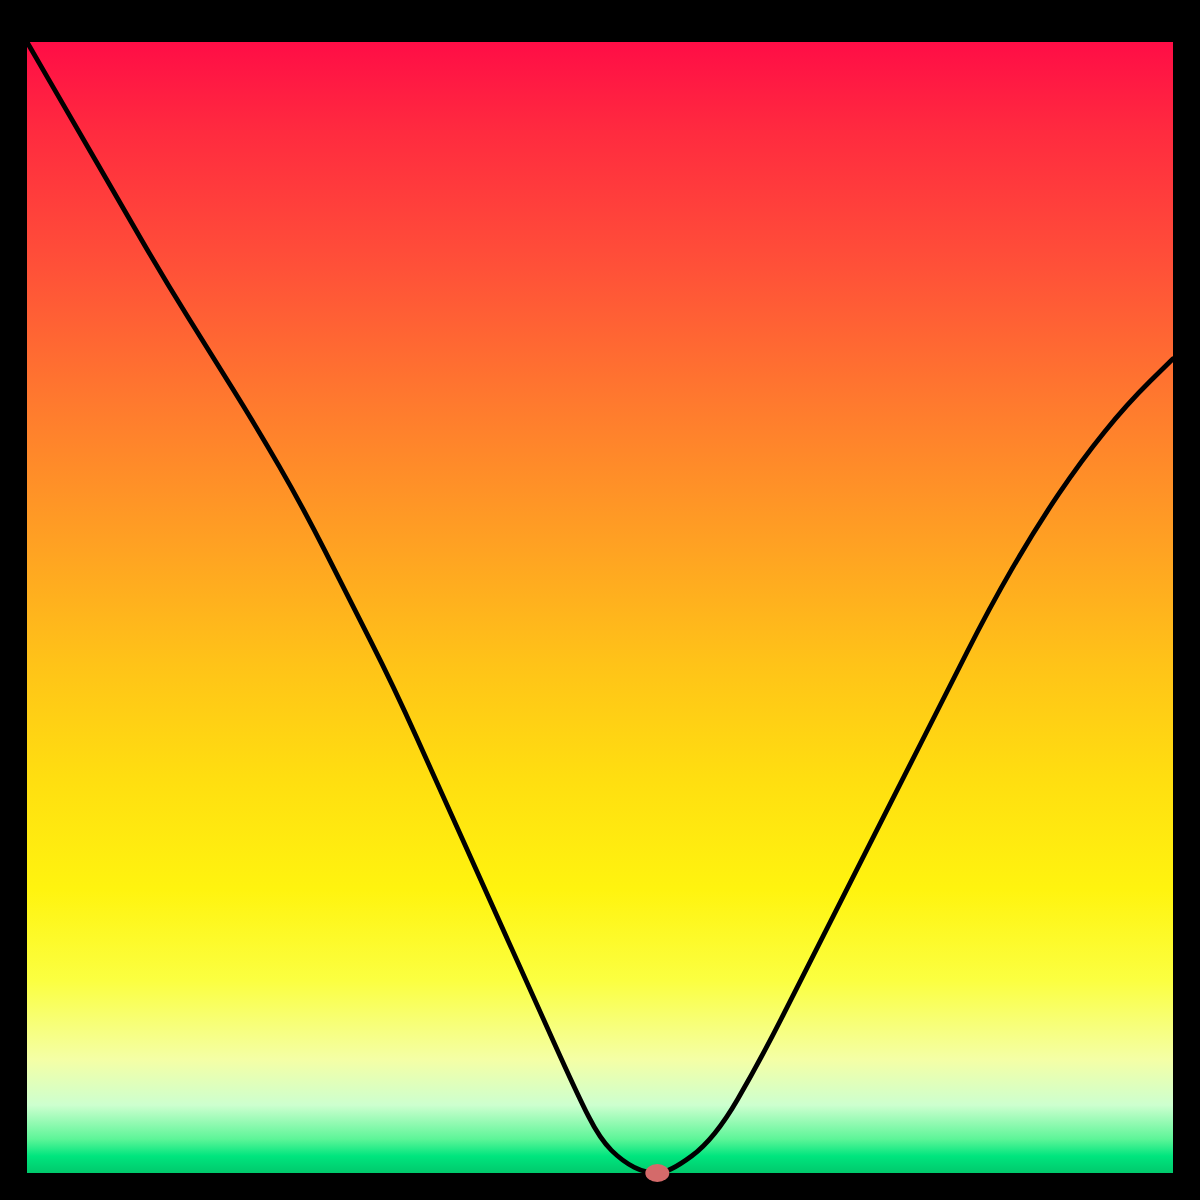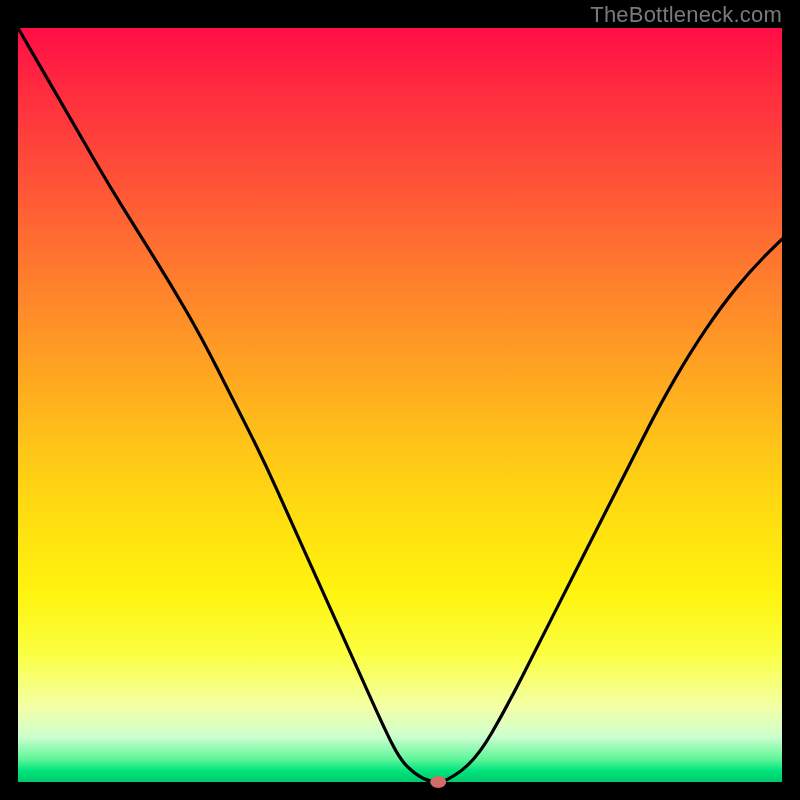--- a/index.html
+++ b/index.html
@@ -67,21 +67,20 @@
   }
   .marker {
     fill: #d46a6a;
     stroke: none;
   }
 </style>
 </head>
 <body>
 
 <div class="frame">
-  <div class="watermark">TheBottleneck.com</div>
 
   <div class="plot-area">
     <svg class="curve" viewBox="0 0 764 754" preserveAspectRatio="none">
       <path d="M 0 0 Q 0 0 15.280000000000001 26.389999999999986 Q 30.560000000000002 52.77999999999997 45.84 79.17000000000002 Q 61.120000000000005 105.56000000000006 76.4 131.95 Q 91.67999999999999 158.33999999999992 106.96000000000001 182.84499999999997 Q 122.24000000000001 207.35000000000002 137.52 231.855 Q 152.8 256.35999999999996 168.07999999999998 282.75 Q 183.35999999999999 309.14000000000004 198.64 339.3 Q 213.92000000000002 369.46 229.20000000000002 399.62 Q 244.48000000000002 429.78000000000003 259.76 463.71000000000004 Q 275.03999999999996 497.64 290.32 531.5699999999999 Q 305.6 565.5 320.88 599.4300000000001 Q 336.16 633.36 351.44 667.29 Q 366.71999999999997 701.22 374.36 716.3 Q 382 731.38 389.64 738.9200000000001 Q 397.28000000000003 746.46 404.92 750.23 Q 412.56 754 420.20000000000005 754 Q 427.84000000000003 754 443.12 742.69 Q 458.4 731.38 473.68 704.99 Q 488.96000000000004 678.6 504.24 648.44 Q 519.52 618.28 534.8 588.12 Q 550.0799999999999 557.96 565.3599999999999 527.8 Q 580.64 497.64 595.9200000000001 467.48 Q 611.2 437.32 626.48 407.15999999999997 Q 641.76 377 657.04 350.61 Q 672.32 324.22 687.6 301.6 Q 702.88 278.98 718.16 260.13 Q 733.4399999999999 241.27999999999997 748.72 226.2 T 764 211.12"></path>
       <ellipse class="marker" cx="420.20000000000005" cy="754" rx="8" ry="6"></ellipse>
     </svg>
   </div>
 </div>
 
 </body></html>

